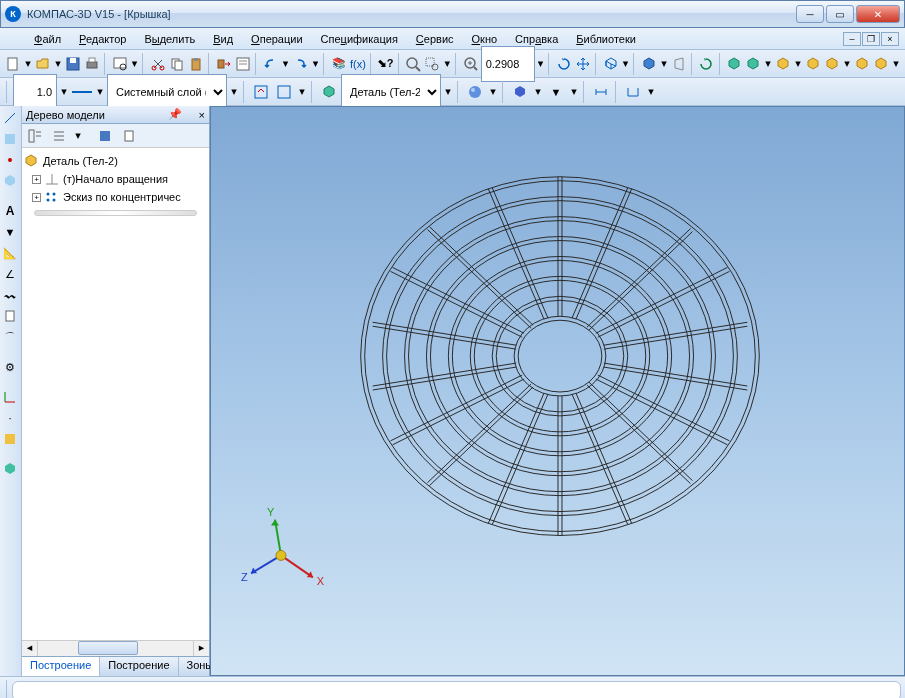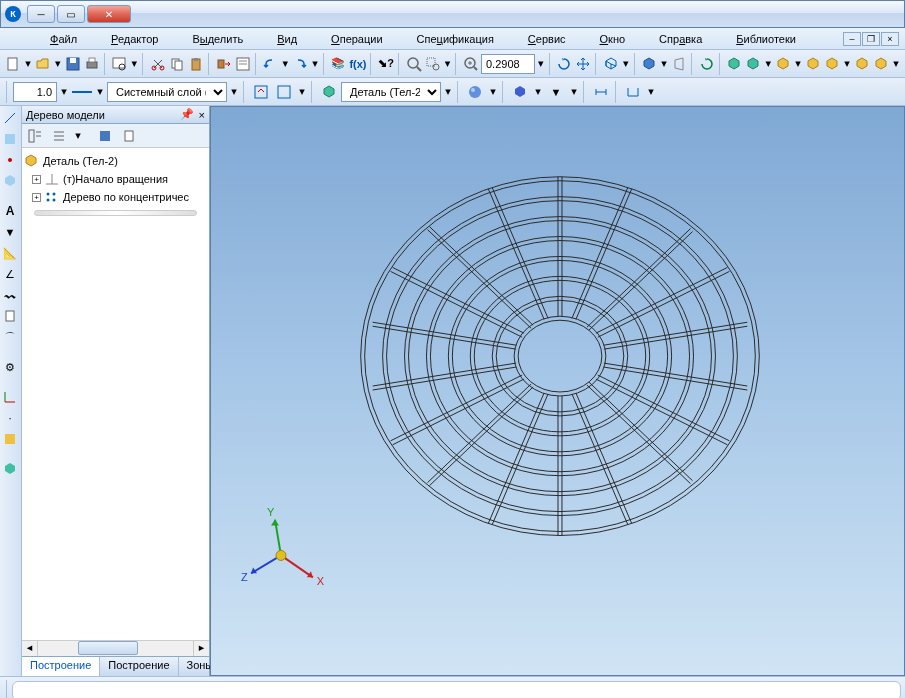--- a/index.html
+++ b/index.html
@@ -5,38 +5,38 @@
 * { box-sizing: border-box; margin: 0; padding: 0; font-family: Tahoma, sans-serif; font-size: 11px; }
 body { width: 905px; height: 698px; overflow: hidden; background: #d4e4f7; }
 
 .titlebar { height: 28px; background: linear-gradient(to bottom, #f4f8fc 0%, #dce8f7 45%, #c4d6ee 46%, #d0e0f2 100%); border: 1px solid #5a7fa8; display: flex; align-items: center; padding: 0 4px; }
 .titlebar .app-icon { width: 16px; height: 16px; background: #0066cc; border-radius: 50%; margin-right: 6px; display: flex; align-items: center; justify-content: center; color: white; font-size: 9px; font-weight: bold; }
 .titlebar .title { flex: 1; color: #1a3d5c; font-weight: normal; }
 .win-buttons { display: flex; gap: 2px; }
 .win-btn { width: 28px; height: 18px; border: 1px solid #7a9cc6; background: linear-gradient(to bottom, #eef4fb, #c8daf0); border-radius: 3px; display: flex; align-items: center; justify-content: center; font-size: 10px; }
 .win-btn.close { background: linear-gradient(to bottom, #f5a59a, #e0695a, #cc3a2a); color: white; width: 44px; }
 
-.menubar { height: 22px; background: linear-gradient(to bottom, #eaf2fb, #d6e6f7); border-bottom: 1px solid #a8bed9; display: flex; align-items: center; padding: 0 6px; gap: 18px; }
+.menubar { height: 22px; background: linear-gradient(to bottom, #eaf2fb, #d6e6f7); border-bottom: 1px solid #a8bed9; display: flex; align-items: center; padding: 0 6px; gap: 2px; }
 .menubar span { padding: 2px 8px; cursor: default; }
 .menubar span u { text-decoration: underline; }
 .mdi-btns { margin-left: auto; display: flex; gap: 1px; }
 .mdi-btns div { width: 18px; height: 14px; border: 1px solid #8aa8c8; background: #e0ecf8; font-size: 9px; display: flex; align-items: center; justify-content: center; }
 
 .toolbar { height: 28px; background: linear-gradient(to bottom, #e8f0fa, #d2e2f4); border-bottom: 1px solid #a8bed9; display: flex; align-items: center; padding: 0 4px; gap: 1px; }
 .tbtn { width: 22px; height: 22px; display: flex; align-items: center; justify-content: center; border: 1px solid transparent; border-radius: 2px; }
 .tsep { width: 4px; height: 22px; border-left: 1px solid #a8bed9; margin: 0 2px; }
-.tinput { height: 20px; border: 1px solid #7a9cc6; background: white; padding: 0 4px; }
+.tinput { height: 36px; border: 1px solid #7a9cc6; background: white; padding: 0 4px; }
 .tdrop { width: 12px; height: 22px; display: flex; align-items: center; justify-content: center; }
 
 .main-area { display: flex; height: 570px; }
 .left-tools { width: 22px; background: linear-gradient(to right, #e8f0fa, #d2e2f4); border-right: 1px solid #a8bed9; display: flex; flex-direction: column; padding: 2px 0; gap: 1px; }
 .left-tools .tbtn { width: 20px; height: 20px; }
 
 .tree-panel { width: 188px; background: #f5f5f5; border-right: 1px solid #8aa8c8; display: flex; flex-direction: column; }
-.tree-header { height: 18px; background: linear-gradient(to bottom, #eaf2fb, #c8daf0); border-bottom: 1px solid #8aa8c8; display: flex; align-items: center; padding: 0 4px; font-size: 11px; }
+.tree-header { height: 18px; background: linear-gradient(to bottom, #eaf2fb, #c8daf0); border-bottom: 1px solid #8aa8c8; display: flex; align-items: center; padding: 0 4px; font-size: 11px; gap: 12px; }
 .tree-header .pin { margin-left: auto; }
 .tree-toolbar { height: 24px; border-bottom: 1px solid #ccc; display: flex; align-items: center; padding: 0 2px; gap: 2px; background: #e8f0fa; }
 .tree-body { flex: 1; background: white; overflow: hidden; padding: 4px 2px; }
 .tree-node { display: flex; align-items: center; height: 18px; white-space: nowrap; gap: 3px; }
 .tree-node .exp { width: 9px; height: 9px; border: 1px solid #888; background: white; font-size: 8px; line-height: 7px; text-align: center; }
 .tree-node .icon { width: 16px; height: 14px; }
 .tree-scroll { height: 16px; background: #f0f0f0; border-top: 1px solid #ccc; display: flex; }
 .tree-scroll .thumb { width: 60px; height: 14px; background: linear-gradient(to bottom, #e8f0fa, #c8daf0); border: 1px solid #8aa8c8; border-radius: 2px; margin-left: 40px; }
 .tree-tabs { height: 20px; background: linear-gradient(to bottom, #eaf2fb, #c8daf0); border-top: 1px solid #8aa8c8; display: flex; }
 .tree-tab { padding: 2px 8px; border-right: 1px solid #a8bed9; font-size: 11px; }
@@ -45,20 +45,21 @@
 .viewport { flex: 1; background: linear-gradient(to bottom, #7fa8d4 0%, #a8c8e8 50%, #d0e4f4 100%); position: relative; border: 1px solid #5a7fa8; }
 
 .prop-bar { height: 30px; background: linear-gradient(to bottom, #eaf2fb, #d2e2f4); border-top: 1px solid #a8bed9; border-bottom: 1px solid #a8bed9; display: flex; align-items: center; padding: 0 4px; }
 .prop-inner { flex: 1; height: 20px; background: white; border: 1px solid #b0c4de; border-radius: 6px; }
 </style>
 </head>
 <body>
 
 <div class="titlebar">
   <div class="app-icon">К</div>
+  <div class="title">КОМПАС-3D V15 - [Крышка]</div>
   <div class="win-buttons">
     <div class="win-btn">─</div>
     <div class="win-btn">▭</div>
     <div class="win-btn close">✕</div>
   </div>
 </div>
 
 <div class="menubar">
   <span class="tbtn" style="width:18px">
       <svg width="14" height="14">
@@ -157,21 +158,21 @@
     </div>
   <div class="tdrop">▾</div>
   <div class="tbtn">
       <svg width="16" height="16">
         <path d="M6 4 Q12 4 12 8 L12 11 M10 9 L12 11 L14 9" fill="none" stroke="#0060c0" stroke-width="1.5"></path>
       </svg>
     </div>
   <div class="tdrop">▾</div>
   <div class="tsep"></div>
   <div class="tbtn">📚</div>
-  <div class="tbtn" style="color:#0050b0;font-weight:bold">f(x)</div>
+  <div class="tbtn" style="color:#0050b0;font-weight:normal">f(x)</div>
   <div class="tsep"></div>
   <div class="tbtn" style="font-weight:bold">⬊?</div>
   <div class="tsep"></div>
   <div class="tbtn">
       <svg width="16" height="16">
         <circle cx="7" cy="7" r="5" fill="none" stroke="#666" stroke-width="1.5"></circle>
         <line x1="11" y1="11" x2="15" y2="15" stroke="#666" stroke-width="2"></line>
       </svg>
     </div>
   <div class="tbtn">
@@ -449,21 +450,21 @@
         <span>(т)Начало вращения</span>
       </div>
       <div class="tree-node" style="padding-left:8px">
         <span class="exp">+</span>
         <span class="icon"><svg width="16" height="14">
               <circle cx="4" cy="4" r="1.5" fill="#0060c0"></circle>
               <circle cx="10" cy="4" r="1.5" fill="#0060c0"></circle>
               <circle cx="4" cy="10" r="1.5" fill="#0060c0"></circle>
               <circle cx="10" cy="10" r="1.5" fill="#0060c0"></circle>
             </svg></span>
-        <span>Дерево по концентричес</span>
+        <span>Эскиз по концентричес</span>
       </div>
       <div style="height:6px;margin:4px 10px;background:linear-gradient(to right,#ddd,#fff,#ddd);border:1px solid #ccc;border-radius:3px"></div>
     </div>
     <div style="flex:1;background:white"></div>
     <div class="tree-scroll">
       <div style="width:16px;border-right:1px solid #ccc;text-align:center">◂</div>
       <div class="thumb"></div>
       <div style="margin-left:auto;width:16px;border-left:1px solid #ccc;text-align:center">▸</div>
     </div>
     <div class="tree-tabs">

